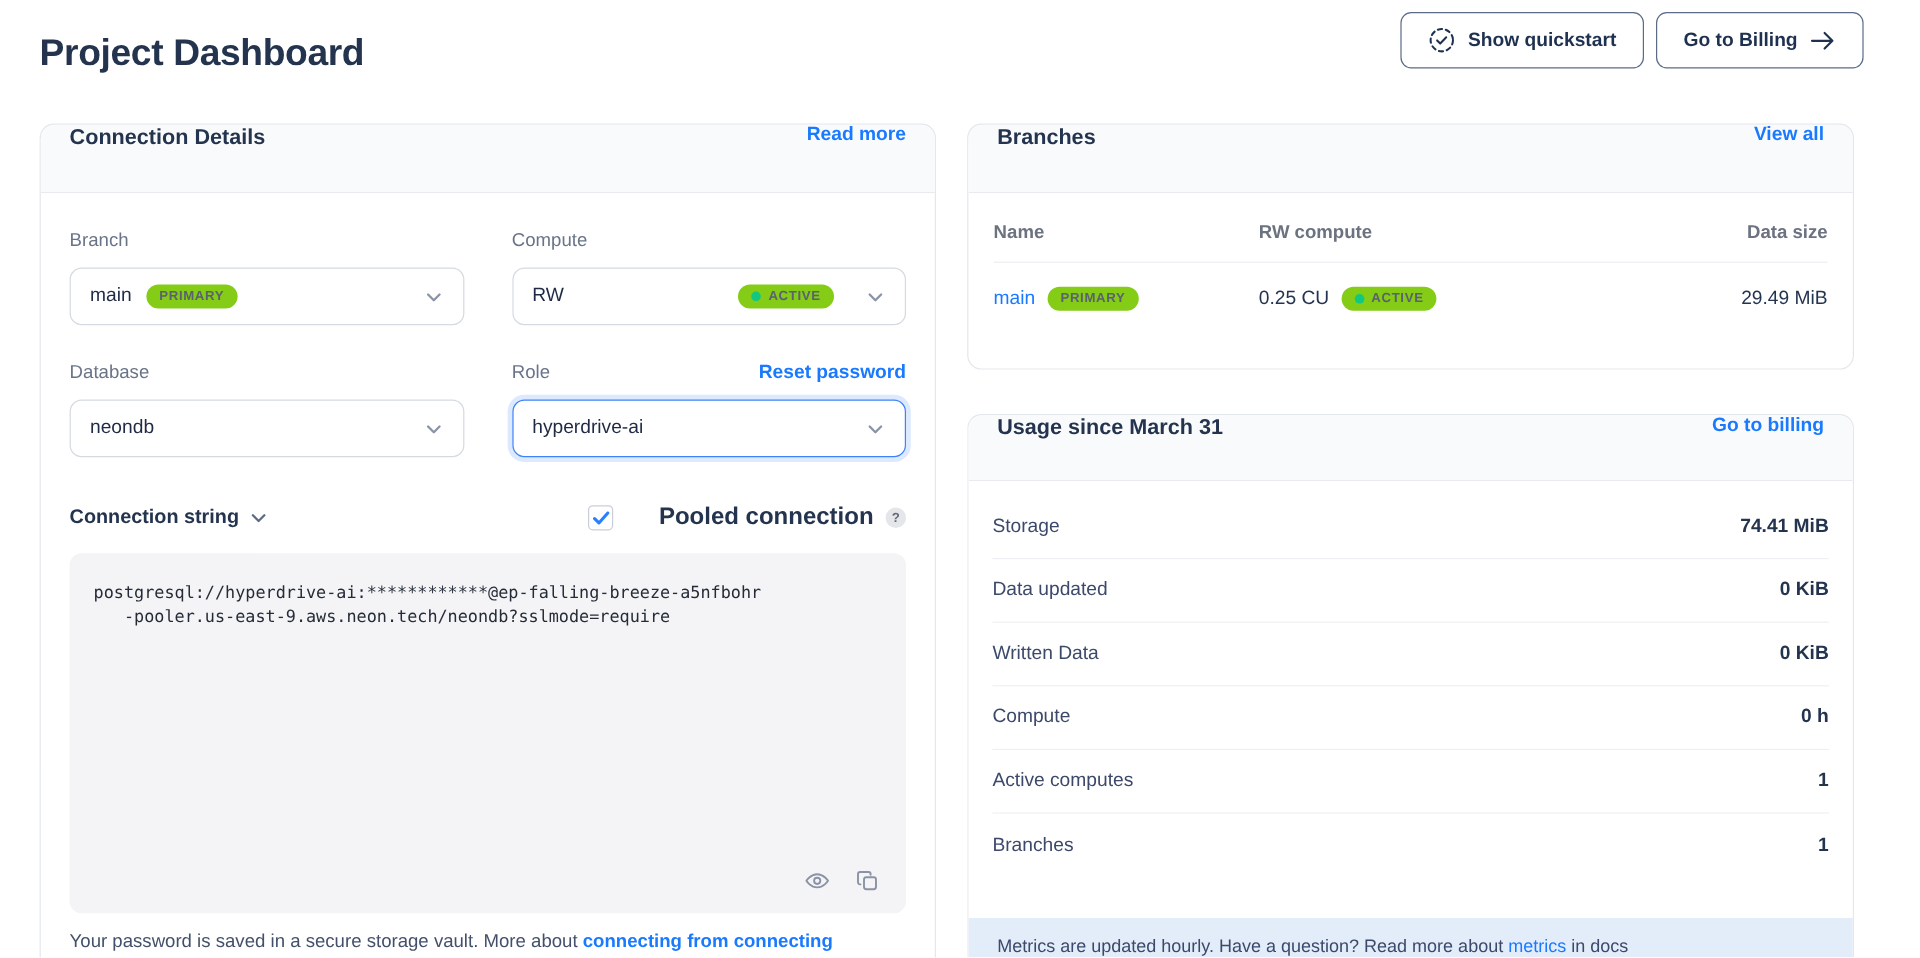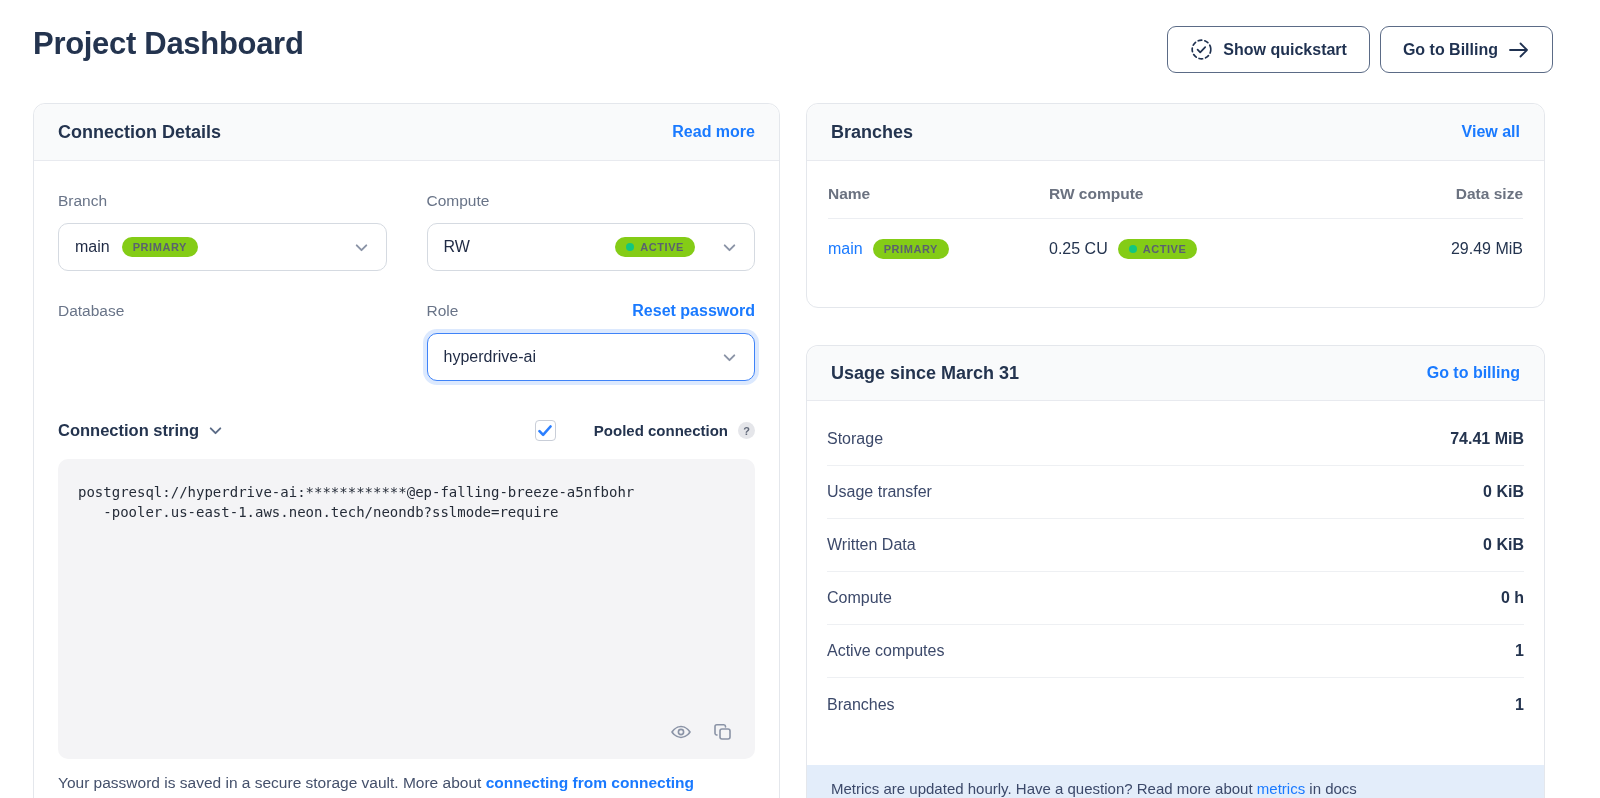--- a/index.html
+++ b/index.html
@@ -3,27 +3,27 @@
 <meta charset="utf-8">
 <style>
   * { margin:0; padding:0; box-sizing:border-box; }
   html,body { width:1600px; height:798px; overflow:hidden; background:#ffffff;
               font-family:"Liberation Sans", sans-serif; color:#28395c; }
   .page { position:relative; width:1600px; height:602px; }
 
   .page-title { position:absolute; left:33px; top:26px; font-size:31px; font-weight:700;
                 letter-spacing:-0.3px; color:#24344f; }
 
-  .top-actions { position:absolute; top:26px; right:47px; display:flex; gap:10px; }
+  .top-actions { position:absolute; top:10px; right:47px; display:flex; gap:10px; }
   .btn { display:flex; align-items:center; gap:10px; height:47px; padding:0 22px;
          border:1px solid #5b6b86; border-radius:9px; background:#fff; cursor:pointer;
          font-size:16px; font-weight:600; color:#1f3150; font-family:inherit; }
 
   .card { position:absolute; background:#fff; border:1px solid #e4e7ec; border-radius:12px; }
-  .card-header { height:57px; display:flex; align-items:center; justify-content:space-between;
+  .card-header { height:57px; display:flex; align-items:flex-start; justify-content:space-between;
                  padding:0 24px; background:#f9fafb; border-bottom:1px solid #e8eaef;
                  border-radius:12px 12px 0 0; }
   .card-title { font-size:18px; font-weight:700; color:#24344f; }
   .link { color:#1a7aff; font-size:16px; font-weight:600; text-decoration:none; cursor:pointer; }
 
   
   #connection-card { left:33px; top:103px; width:747px; height:740px; }
   .form { padding:0 24px; }
   .grid2 { display:grid; grid-template-columns:1fr 1fr; column-gap:40px; }
   .field-label-row { display:flex; justify-content:space-between; align-items:baseline;
@@ -38,21 +38,21 @@
           letter-spacing:0.05em; color:#5a6170; font-weight:600; display:inline-flex;
           align-items:center; gap:6px; white-space:nowrap; }
   .dot { width:8px; height:8px; border-radius:50%; background:#12c77f; display:inline-block; }
 
   .connstr-row { margin-top:39px; display:flex; align-items:center; justify-content:space-between; }
   .connstr-label { display:flex; align-items:center; gap:8px; font-size:16.5px; font-weight:700;
                    color:#24344f; cursor:pointer; }
   .pooled { display:flex; align-items:center; gap:10px; }
   .checkbox { width:21px; height:21px; border:1px solid #c9ced8; border-radius:4px; background:#fff;
               display:flex; align-items:center; justify-content:center; cursor:pointer; }
-  .pooled-label { font-size:15px; font-weight:600; color:#24344f;margin-left:28px; }
+  .pooled-label { font-size:20px; font-weight:600; color:#24344f;margin-left:28px; }
   .help-badge { width:17px; height:17px; border-radius:50%; background:#e5e6ea; color:#626a7a;
                 font-size:11px; font-weight:700; display:flex; align-items:center;
                 justify-content:center; cursor:pointer; }
 
   .code-block { position:relative; margin-top:18px; height:300px; background:#f4f4f6;
                 border-radius:10px; }
   .code-block pre { padding:23px 20px; font-family:"DejaVu Sans Mono","Liberation Mono",monospace;
                     font-size:14px; line-height:1.45; color:#252c38; white-space:pre; }
   .code-icons { position:absolute; right:20px; bottom:15px; display:flex; gap:18px; }
   .icon-btn { cursor:pointer; display:flex; }
@@ -149,20 +149,28 @@
               <svg width="17" height="17" viewBox="0 0 16 16">
                   <path d="M3.5 6l4.5 4.5L12.5 6" fill="none" stroke="#8a93a6" stroke-width="1.8" stroke-linecap="round" stroke-linejoin="round"></path>
                 </svg>
             </span>
           </div>
         </div>
         <div>
           <div class="field-label-row">
             <span class="field-label">Database</span>
           </div>
+          <div class="select">
+            <span class="value">neondb</span>
+            <span class="chev">
+              <svg width="17" height="17" viewBox="0 0 16 16">
+                  <path d="M3.5 6l4.5 4.5L12.5 6" fill="none" stroke="#8a93a6" stroke-width="1.8" stroke-linecap="round" stroke-linejoin="round"></path>
+                </svg>
+            </span>
+          </div>
         </div>
         <div>
           <div class="field-label-row">
             <span class="field-label">Role</span>
             <a class="link">Reset password</a>
           </div>
           <div class="select focused">
             <span class="value">hyperdrive-ai</span>
             <span class="chev">
               <svg width="17" height="17" viewBox="0 0 16 16">
@@ -188,21 +196,21 @@
                 <path d="M1.5 6.2l3.6 3.6L12.5 1.5" fill="none" stroke="#2b7fff" stroke-width="2.6" stroke-linecap="round" stroke-linejoin="round"></path>
               </svg>
           </span>
           <span class="pooled-label">Pooled connection</span>
           <span class="help-badge">?</span>
         </span>
       </div>
 
       <div class="code-block">
         <pre><span>postgresql://hyperdrive-ai:************@ep-falling-breeze-a5nfbohr</span>
-<span>   -pooler.us-east-1.aws.neon.tech/neondb?sslmode=require</span></pre>
+<span>   -pooler.us-east-9.aws.neon.tech/neondb?sslmode=require</span></pre>
         <div class="code-icons">
           <span class="icon-btn">
             <svg width="24" height="24" viewBox="0 0 24 24" fill="none" stroke="#8a93a6" stroke-width="1.6">
               <path d="M3 12s3.4-5.5 9-5.5S21 12 21 12s-3.4 5.5-9 5.5S3 12 3 12z" stroke-linejoin="round"></path>
               <circle cx="12" cy="12" r="2.6"></circle>
             </svg>
           </span>
           <span class="icon-btn">
             <svg width="24" height="24" viewBox="0 0 24 24" fill="none" stroke="#8a93a6" stroke-width="1.6">
               <rect x="9" y="9" width="10" height="10" rx="2"></rect>
@@ -248,21 +256,21 @@
     <div class="card-header">
       <span class="card-title">Usage since March 31</span>
       <a class="link">Go to billing</a>
     </div>
     <div class="usage-body">
       <div class="usage-row">
         <span class="usage-label">Storage</span>
         <span class="usage-value">74.41 MiB</span>
       </div>
       <div class="usage-row">
-        <span class="usage-label">Usage transfer</span>
+        <span class="usage-label">Data updated</span>
         <span class="usage-value">0 KiB</span>
       </div>
       <div class="usage-row">
         <span class="usage-label">Written Data</span>
         <span class="usage-value">0 KiB</span>
       </div>
       <div class="usage-row">
         <span class="usage-label">Compute</span>
         <span class="usage-value">0 h</span>
       </div>

